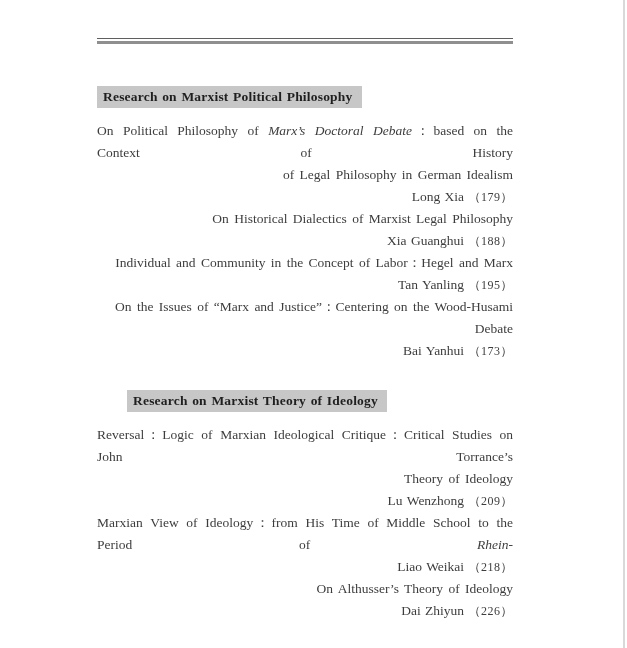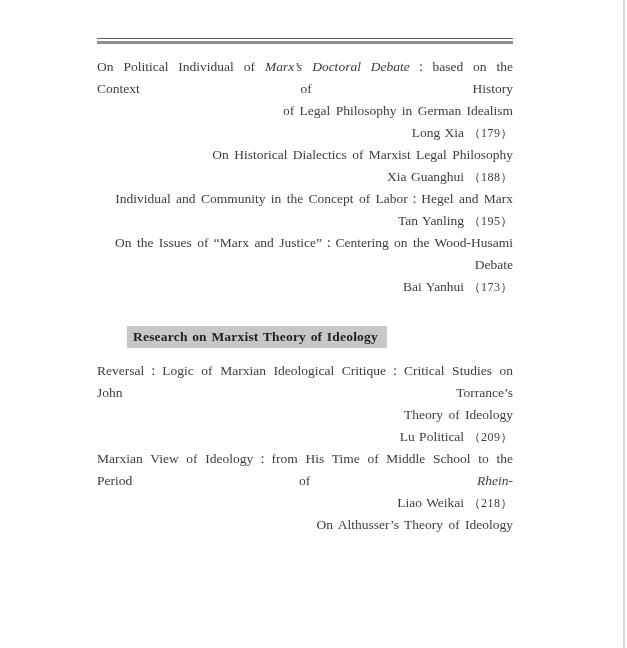--- a/index.html
+++ b/index.html
@@ -61,40 +61,42 @@
 </style>
 </head>
 <body>
 
 <div class="page">
   <div class="page-edge-line"></div>
   <div class="content">
     <div class="double-rule rule-top"></div>
     <div>
   <div class="section section-1">
+    <div class="section-header" style="background: rgb(199, 199, 199);">Research on Marxist Political Philosophy</div>
     <div class="section-entries">
-            <div class="title-line justify"><span>On Political Individual of </span><span class="italic">Marx’s Doctoral Debate</span><span>：based on the Context of History</span></div>
+            <div class="title-line justify"><span>On Political Philosophy of </span><span class="italic">Marx’s Doctoral Debate</span><span>：based on the Context of History</span></div>
             <div class="title-line indent"><span>of Legal Philosophy in German Idealism</span></div>
             <div class="author-line"><span>Long Xia</span> <span class="pagenum">（179）</span></div>
             <div class="title-line"><span>On Historical Dialectics of Marxist Legal Philosophy</span></div>
             <div class="author-line"><span>Xia Guanghui</span> <span class="pagenum">（188）</span></div>
             <div class="title-line"><span>Individual and Community in the Concept of Labor：Hegel and Marx</span></div>
             <div class="author-line"><span>Tan Yanling</span> <span class="pagenum">（195）</span></div>
             <div class="title-line"><span>On the Issues of “Marx and Justice”：Centering on the Wood-Husami Debate</span></div>
             <div class="author-line"><span>Bai Yanhui</span> <span class="pagenum">（173）</span></div>
           </div>
   </div>
 
   <div class="section section-2">
     <div class="section-header" style="background: rgb(199, 199, 199); margin-left: 30px;">Research on Marxist Theory of Ideology</div>
     <div class="section-entries">
             <div class="title-line justify"><span>Reversal：Logic of Marxian Ideological Critique：Critical Studies on John Torrance’s</span></div>
             <div class="title-line indent"><span>Theory of Ideology</span></div>
-            <div class="author-line"><span>Lu Political</span> <span class="pagenum">（209）</span></div>
+            <div class="author-line"><span>Lu Wenzhong</span> <span class="pagenum">（209）</span></div>
             <div class="title-line justify"><span>Marxian View of Ideology：from His Time of Middle School to the Period of </span><span class="italic">Rhein-</span></div>
             <div class="author-line"><span>Liao Weikai</span> <span class="pagenum">（218）</span></div>
             <div class="title-line"><span>On Althusser’s Theory of Ideology</span></div>
+            <div class="author-line"><span>Dai Zhiyun</span> <span class="pagenum">（226）</span></div>
           </div>
   </div>
 </div>
 
   </div>
 </div>
 
 </body></html>

